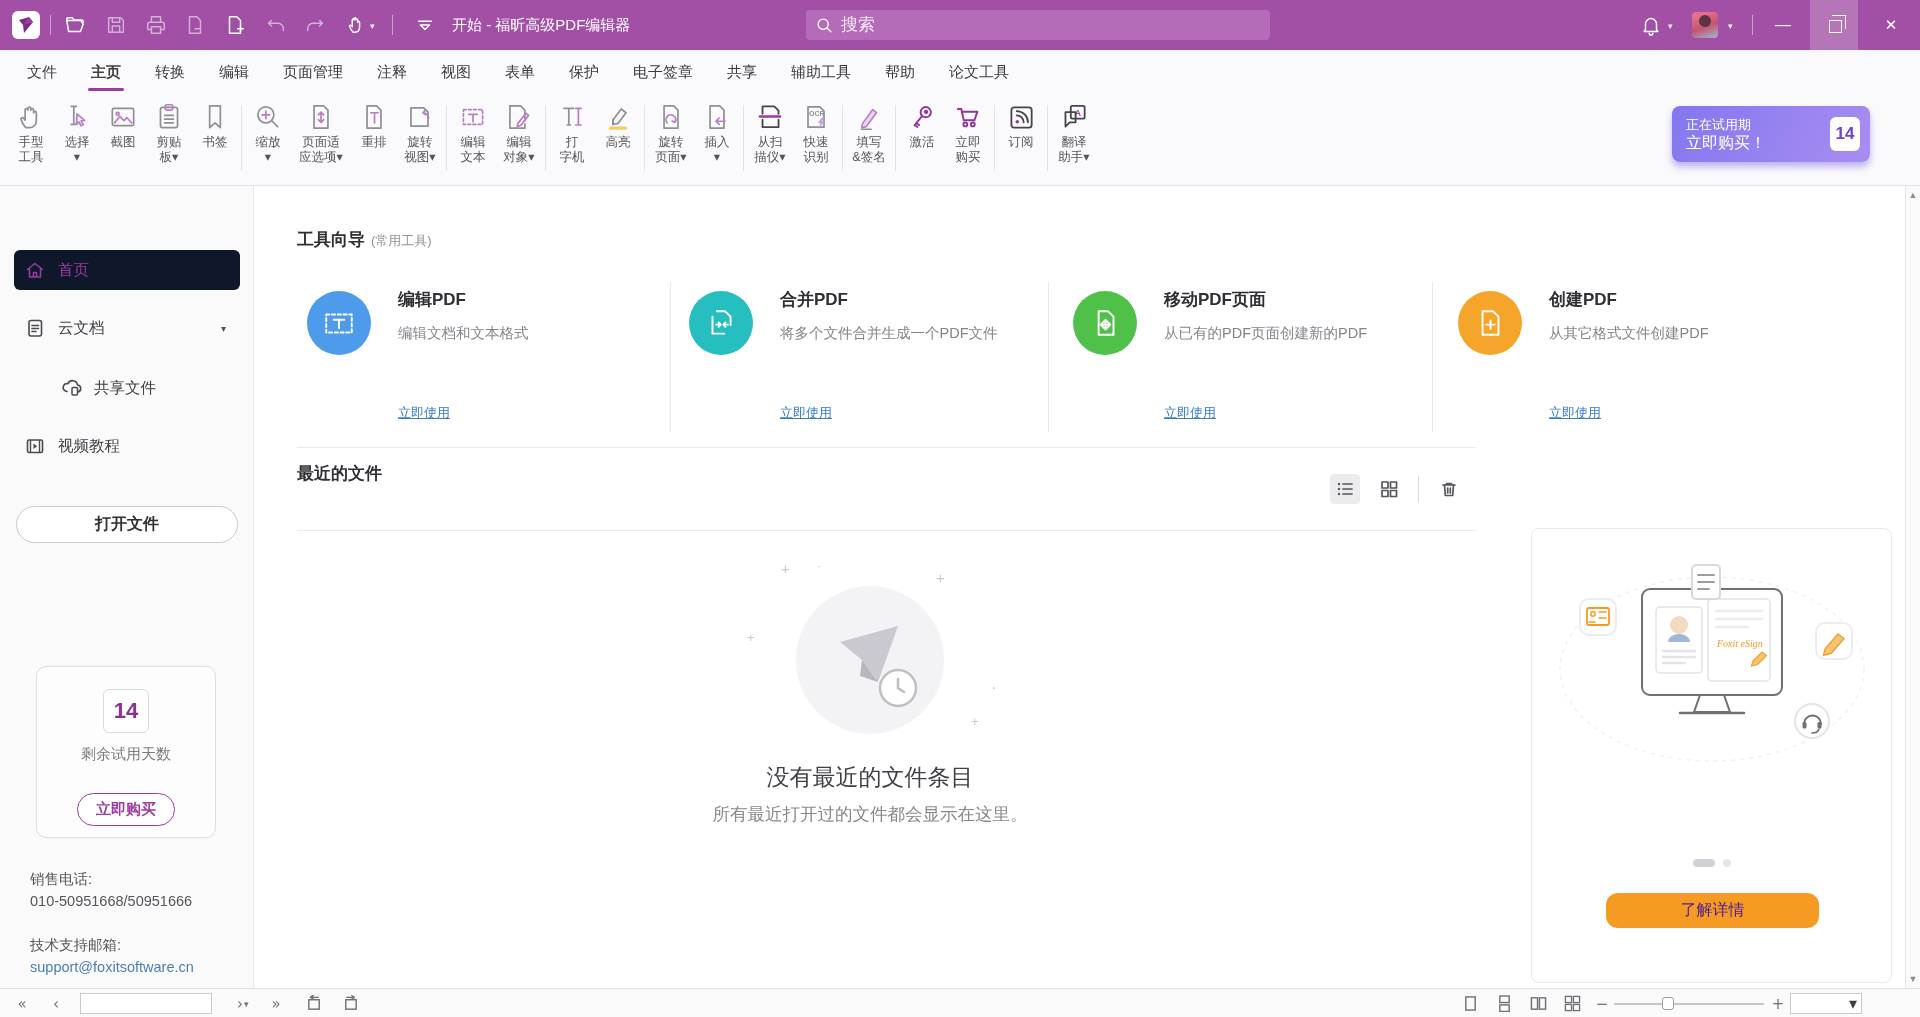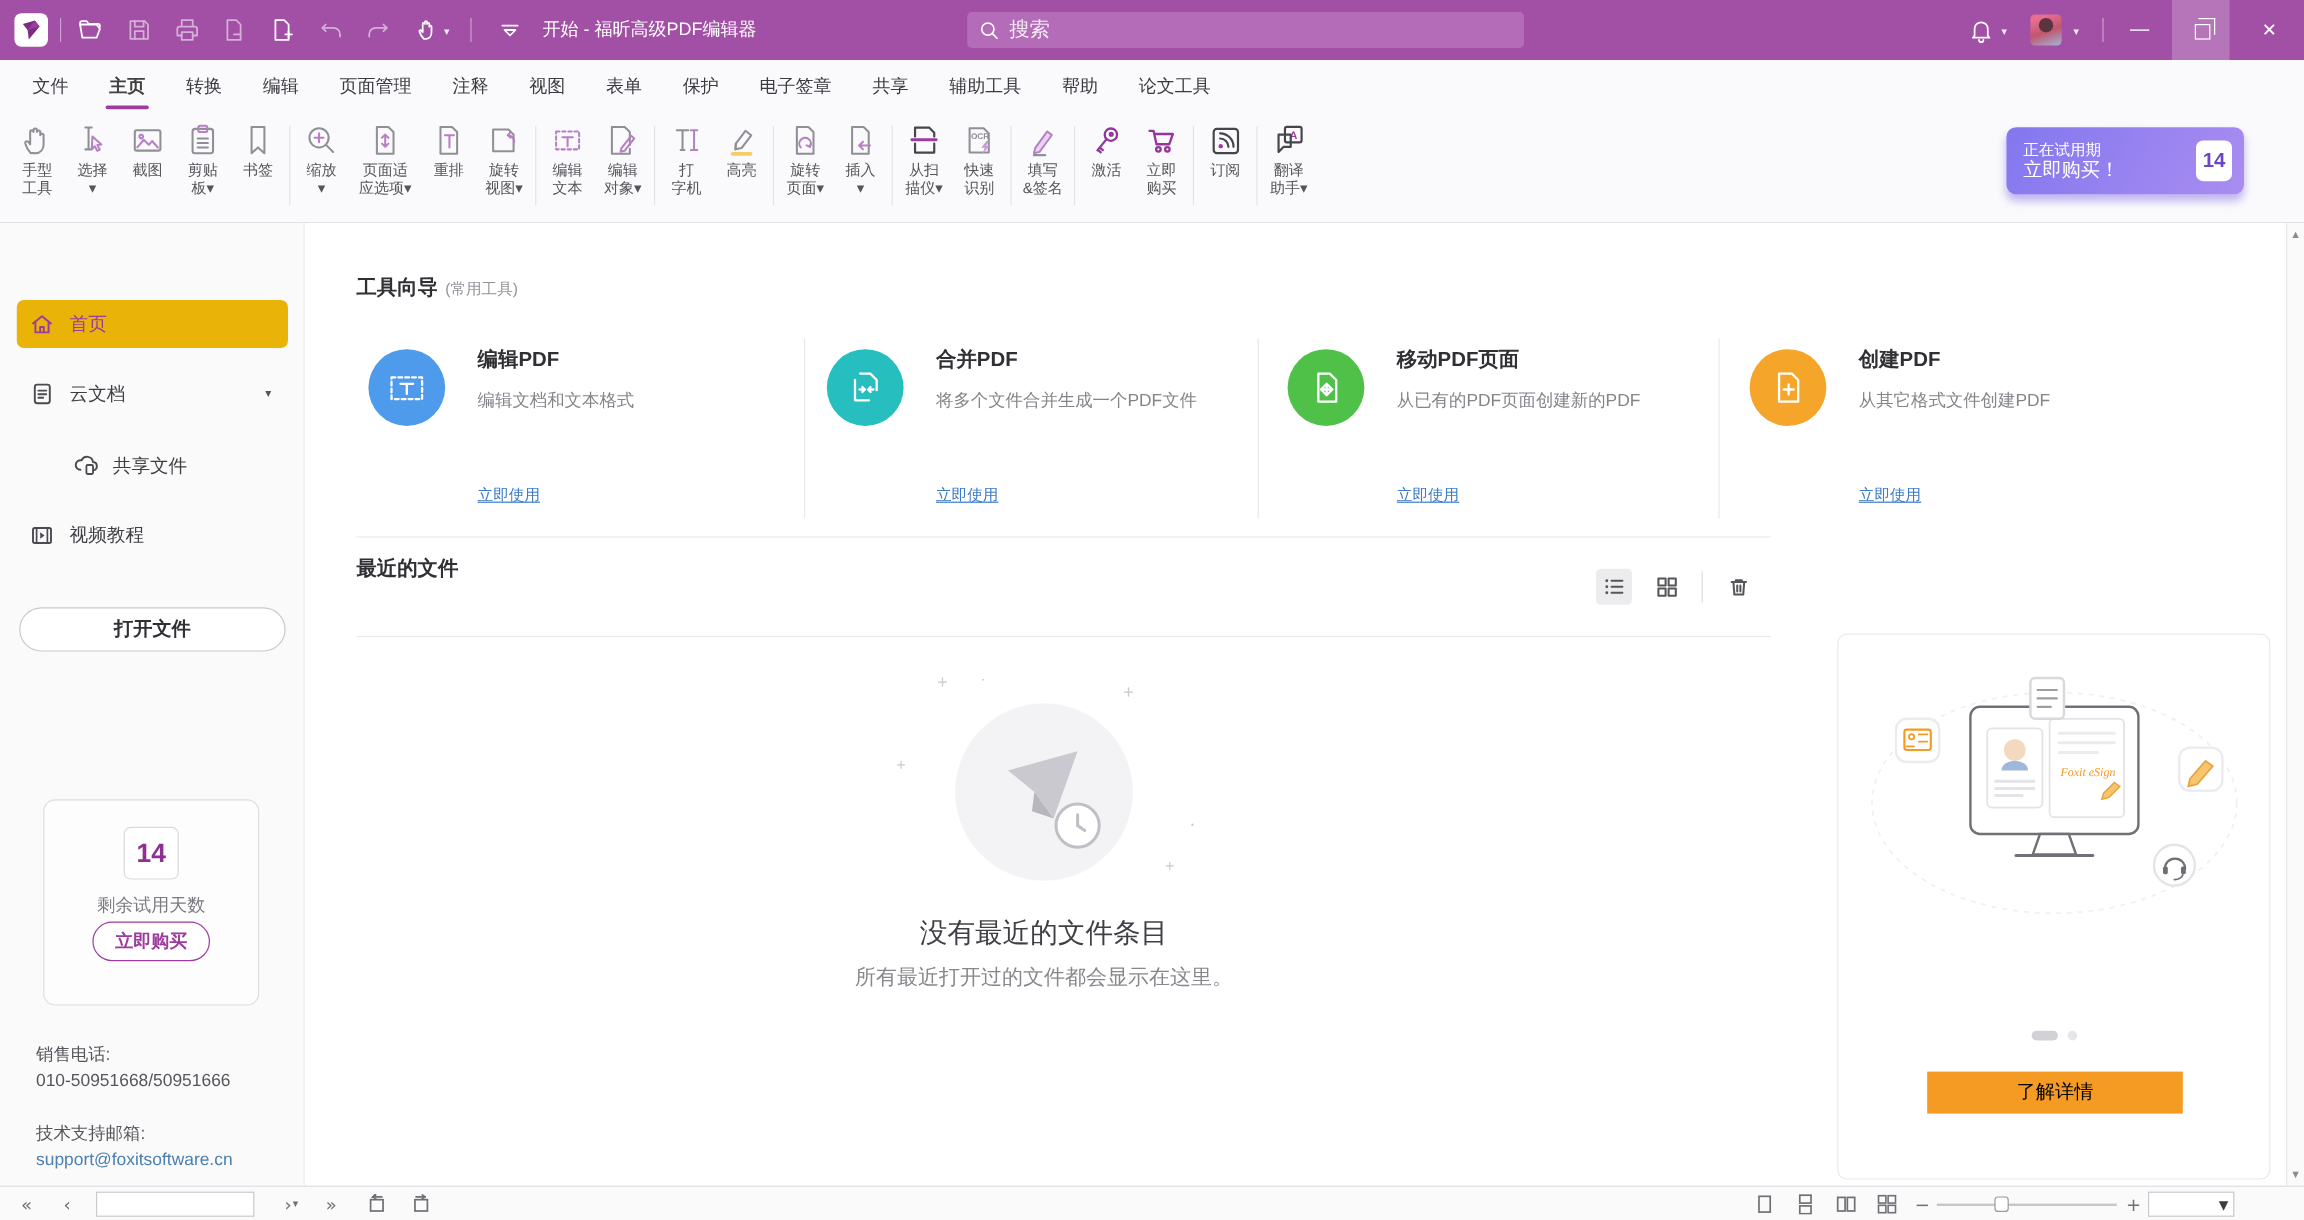--- a/index.html
+++ b/index.html
@@ -49,28 +49,28 @@
 .pf{fill:#c79ed4;stroke:none}
 .trial-banner{position:absolute;left:1672px;top:106px;width:198px;height:56px;border-radius:8px;background:linear-gradient(120deg,#8377ef,#a98df1);box-shadow:0 5px 7px rgba(118,90,228,.45);display:flex;align-items:center;padding:0 10px 0 14px;cursor:pointer}
 .trial-txt{flex:1;color:#fff}
 .trial-txt .l1{font-size:13px;line-height:16px}
 .trial-txt .l2{font-size:16px;font-weight:normal;line-height:19px}
 .trial-days{width:30px;height:34px;background:#fff;border-radius:6px;color:#6b46c8;font-weight:bold;font-size:17px;display:flex;align-items:center;justify-content:center}
 
 
 .sidebar{position:absolute;left:0;top:186px;width:254px;height:802px;background:#fafafb;border-right:1px solid #e6e6ea}
 .sb-item{position:absolute;left:14px;width:226px;height:40px;border-radius:6px;display:flex;align-items:center;font-size:15.5px;color:#3e3e44;cursor:pointer}
-.sb-item.active{background:#eab308;color:#9c3c9e}
+.sb-item.active{background:#0f172a;color:#9c3c9e}
 .sb-item .si{width:22px;height:22px;margin:0 12px 0 10px;flex:0 0 auto}
 .sb-caret{margin-left:auto;margin-right:14px;font-size:10px;color:#55555b}
 .sb-open{position:absolute;left:16px;top:320px;width:222px;height:37px;background:#fff;border:1px solid #c9c9ce;border-radius:19px;font-size:16px;font-weight:bold;color:#2f2f34;display:flex;align-items:center;justify-content:center;cursor:pointer}
 .sb-trial{position:absolute;left:36px;top:480px;width:180px;height:172px;border:1px solid #dededf;border-radius:10px;background:#fdfdfd;display:flex;flex-direction:column;align-items:center}
 .sb-days{margin-top:22px;width:46px;height:44px;border:1px solid #dadade;border-radius:6px;background:#fff;color:#8e2f92;font-size:22px;font-weight:bold;display:flex;align-items:center;justify-content:center}
 .sb-days-lbl{margin-top:12px;font-size:15px;color:#7a7a80}
-.sb-buy{margin-top:4px;width:98px;height:33px;border:1.5px solid #9c3c9e;border-radius:17px;color:#9c3c9e;font-size:15px;font-weight:bold;display:flex;align-items:center;justify-content:center;background:#fff;cursor:pointer}
+.sb-buy{margin-top:29px;width:98px;height:33px;border:1.5px solid #9c3c9e;border-radius:17px;color:#9c3c9e;font-size:15px;font-weight:bold;display:flex;align-items:center;justify-content:center;background:#fff;cursor:pointer}
 .sb-contact{position:absolute;left:30px;font-size:14.5px;line-height:22px;color:#55555b}
 .sb-contact a{color:#4a7fb0;text-decoration:none}
 
 
 .main{position:absolute;left:254px;top:186px;width:1651px;height:802px;background:#fff}
 .sec-title{position:absolute;font-size:17px;font-weight:bold;color:#2f2f34}
 .sec-sub{font-size:13px;font-weight:normal;color:#93939a;margin-left:6px}
 .card{position:absolute;top:96px;width:370px;height:150px}
 .card-circle{position:absolute;left:0;top:9px;width:64px;height:64px;border-radius:50%;display:flex;align-items:center;justify-content:center}
 .card-circle svg{width:34px;height:34px}
@@ -89,21 +89,21 @@
 .sparkle{position:absolute;font-size:13px;color:#c9c9cf}
 .empty-title{position:absolute;left:316px;top:576px;width:600px;text-align:center;font-size:23px;color:#3f3f45}
 .empty-sub{position:absolute;left:316px;top:616px;width:600px;text-align:center;font-size:17.5px;color:#87878d}
 
 
 .esign{position:absolute;left:1277px;top:342px;width:361px;height:455px;border:1px solid #e9e9ec;border-radius:8px;background:#fff}
 .esign-txt{position:absolute;left:0;top:268px;width:100%;text-align:center;font-size:17px;line-height:27px;color:#55555b}
 .esign-dots{position:absolute;left:0;top:330px;width:100%;display:flex;justify-content:center;gap:8px;align-items:center}
 .dot-a{width:22px;height:8px;border-radius:4px;background:#d2d2d6}
 .dot-b{width:8px;height:8px;border-radius:50%;background:#e6e6ea}
-.esign-btn{position:absolute;left:74px;top:364px;width:213px;height:35px;background:#f59a23;border:none;border-radius:0;color:#000000;font-size:16px;font-family:inherit;cursor:pointer}
+.esign-btn{position:absolute;left:74px;top:364px;width:213px;height:35px;background:#f59a23;border:none;border-radius:12px;color:#4c1d95;font-size:16px;font-family:inherit;cursor:pointer}
 
 
 .vscroll{position:absolute;right:0;top:186px;width:15px;height:802px;background:#fafafb;border-left:1px solid #e8e8ec}
 .vscroll .arr{position:absolute;left:0;width:100%;text-align:center;font-size:9px;color:#8a8a90}
 
 
 .statusbar{position:absolute;left:0;bottom:0;width:1920px;height:29px;background:#fafafb;border-top:1px solid #dfdfe3}
 .st{position:absolute;top:0;height:29px;display:flex;align-items:center;justify-content:center;color:#6f6f75;cursor:pointer}
 .st.glyph{font-size:15px;font-family:"DejaVu Sans",sans-serif}
 .page-box{position:absolute;left:80px;top:4px;width:132px;height:21px;background:#fff;border:1px solid #c9c9ce;display:flex;align-items:center}

